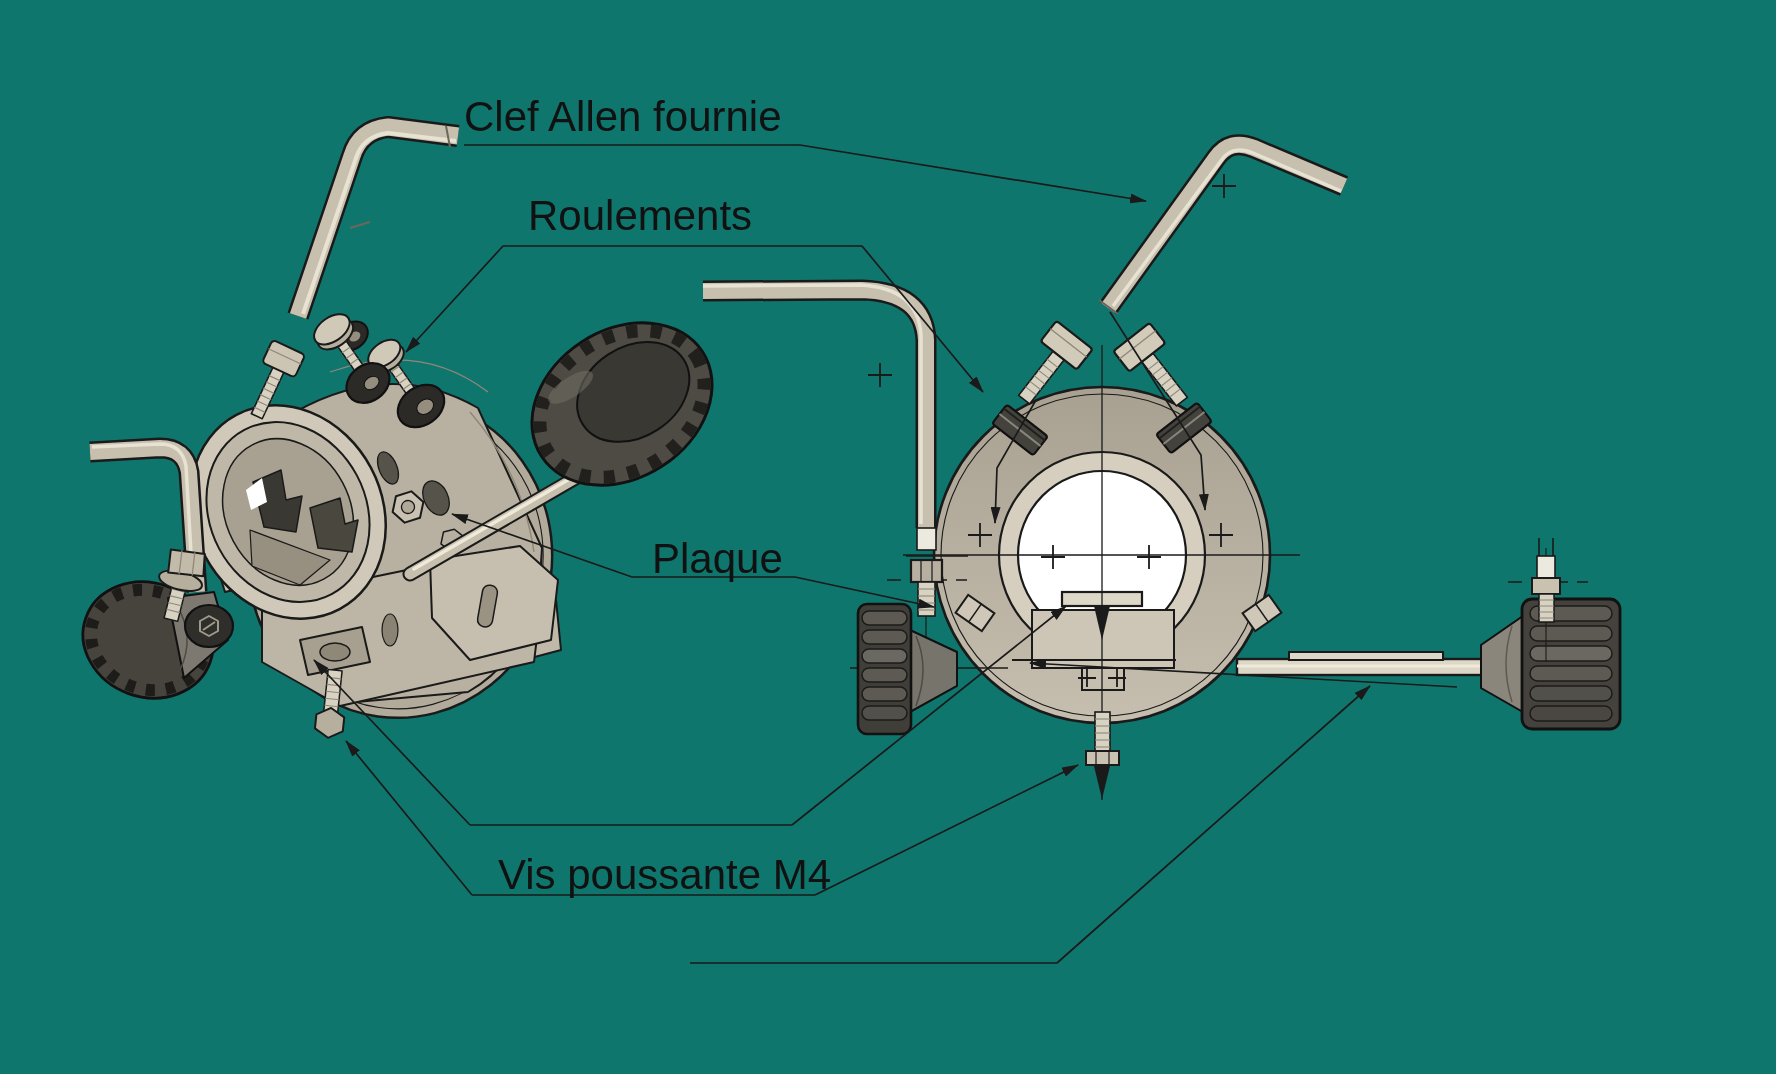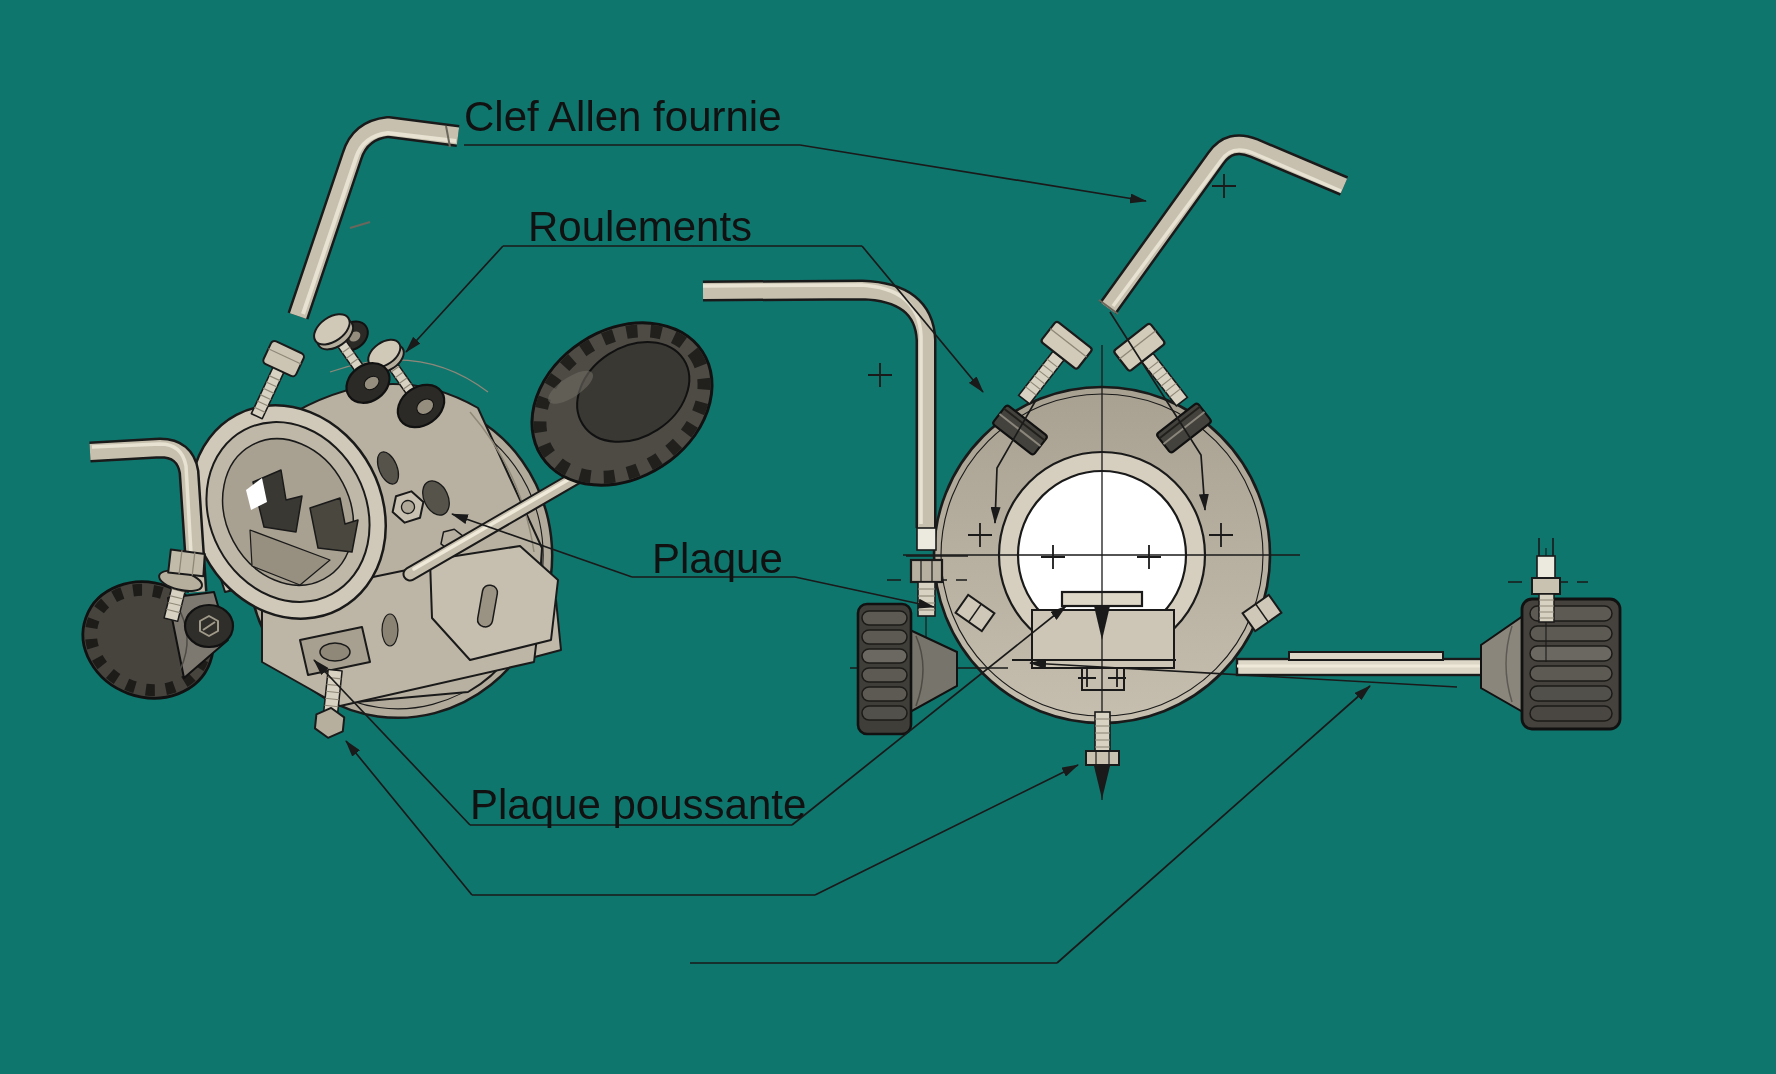--- a/index.html
+++ b/index.html
@@ -397,17 +397,17 @@
     <path d="M470,825 L314,660" marker-end="url(#arr)"></path>
     <path d="M792,825 L1066,606" marker-end="url(#arr)"></path>
     <path d="M472,895 L346,741" marker-end="url(#arr)"></path>
     <path d="M815,895 L1078,765" marker-end="url(#arr)"></path>
     <path d="M1057,963 L1370,686" marker-end="url(#arr)"></path>
     <path d="M1457,687 L1030,663" marker-end="url(#arr)"></path>
   </g>
 </svg>
 
 <div class="lbl" style="left:464px;top:96px">Clef Allen fournie</div>
-<div class="lbl" style="left:528px;top:206px">Roulements</div>
+<div class="lbl" style="left:528px;top:195px">Roulements</div>
 <div class="lbl" style="left:652px;top:538px">Plaque</div>
-<div class="lbl" style="left:470px;top:784px">Plaque poussante</div>
+<div class="lbl" style="left:498px;top:854px">Vis poussante M4</div>
 
 </div>
 
 </body></html>

